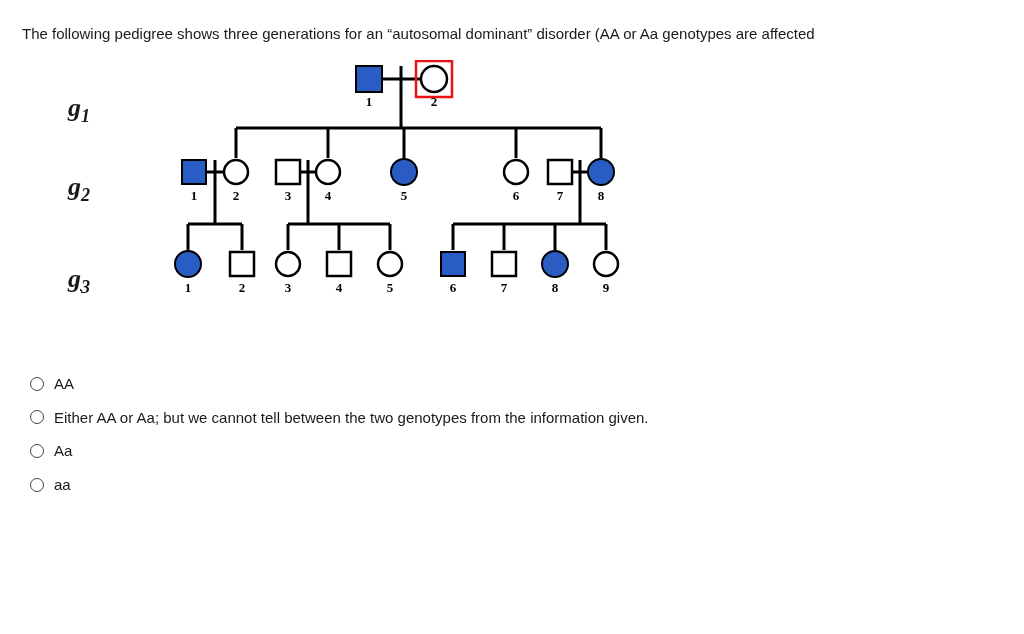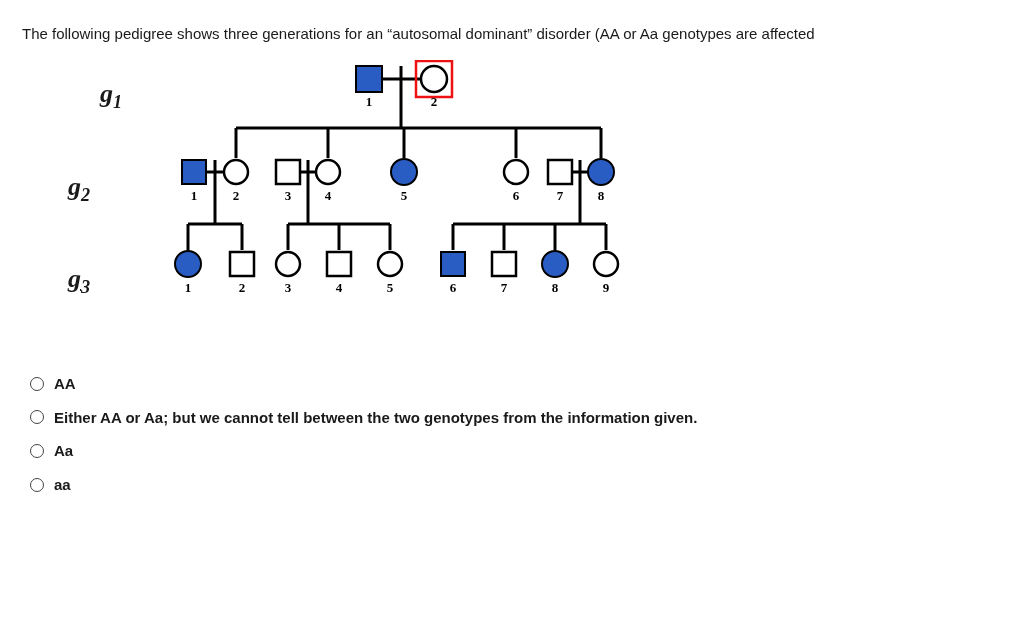--- a/index.html
+++ b/index.html
@@ -37,40 +37,39 @@
     font-size: 13px;
     text-anchor: middle;
   }
   .options { margin-left: 8px; }
   .option {
     display: flex;
     align-items: center;
     gap: 10px;
     margin: 6px 0;
     font-size: 15px;
-    font-weight: bold;
   }
   .radio {
     width: 14px; height: 14px;
     border: 1.5px solid #444;
     border-radius: 50%;
     flex: 0 0 auto;
     box-sizing: border-box;
   }
 </style>
 </head>
 <body>
 
 <div class="question">
   <span>The following pedigree shows three generations for an “autosomal dominant” disorder (AA or Aa genotypes are affected</span><br>
 </div>
 
 <div class="pedigree-wrap">
 
-  <div class="gen-label" style="top:10px;margin-left:32px;">
+  <div class="gen-label" style="top:24px;">
     <span>g</span><sub>1</sub>
   </div>
   <div class="gen-label" style="top:103px;">
     <span>g</span><sub>2</sub>
   </div>
   <div class="gen-label" style="top:195px;text-decoration:underline;">
     <span>g</span><sub>3</sub>
   </div>
 
   <svg width="560" height="280">

